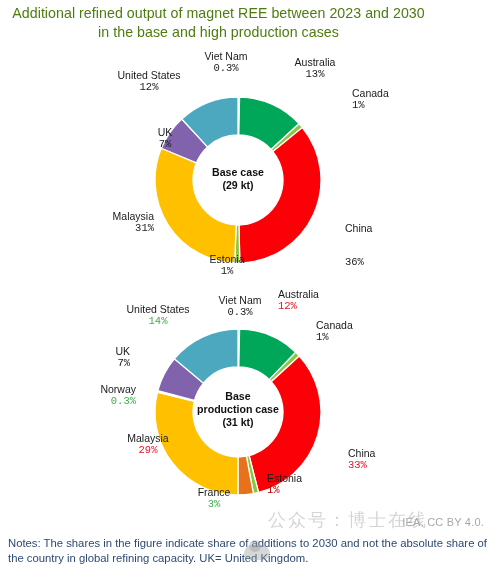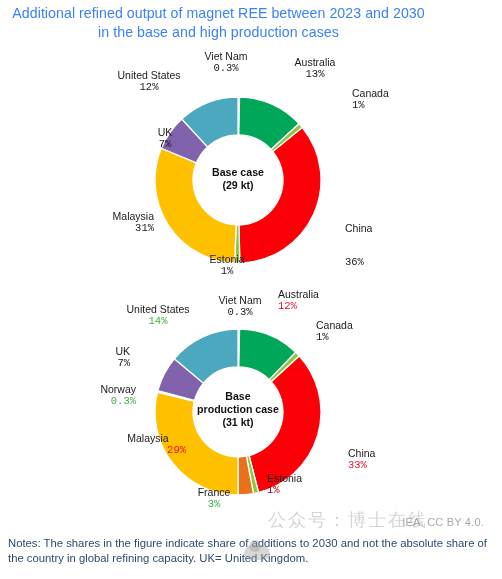--- a/index.html
+++ b/index.html
@@ -18,21 +18,21 @@
     position: relative;
     width: 502px;
     height: 579px;
   }
   .chart-title {
     position: absolute;
     left: 0;
     top: 4px;
     width: 437px;
     text-align: center;
-    color: #3b82f6;
+    color: #4d7c0f;
     font-size: 14.2px;
     line-height: 19px;
     letter-spacing: 0.05px;
   }
   .title-line { display: block; }
 
   svg.donuts {
     position: absolute;
     left: 0;
     top: 0;
@@ -213,21 +213,21 @@
     <span class="pc" style="color: rgb(176, 0, 0);">1%</span>
   </div>
 
   <div class="lbl ctr" style="left:184px; top:486px; width:60px;">
     <span class="nm">France</span>
     <span class="pc" style="color: rgb(63, 174, 73);">3%</span>
   </div>
 
   <div class="lbl ctr" style="left:110px; top:432px; width:76px;">
     <span class="nm">Malaysia</span>
-    <span class="pc" style="color: rgb(232, 17, 45); text-align: right;">29%</span>
+    <span class="pc" style="color: rgb(232, 17, 45);">29%</span>
   </div>
 
   <div class="lbl rgt" style="left:66px; top:383px; width:70px;">
     <span class="nm">Norway</span>
     <span class="pc" style="color: rgb(63, 174, 73);">0.3%</span>
   </div>
 
   <div class="lbl rgt" style="left:88px; top:345px; width:42px;">
     <span class="nm">UK</span>
     <span class="pc" style="color: rgb(26, 26, 26);">7%</span>

